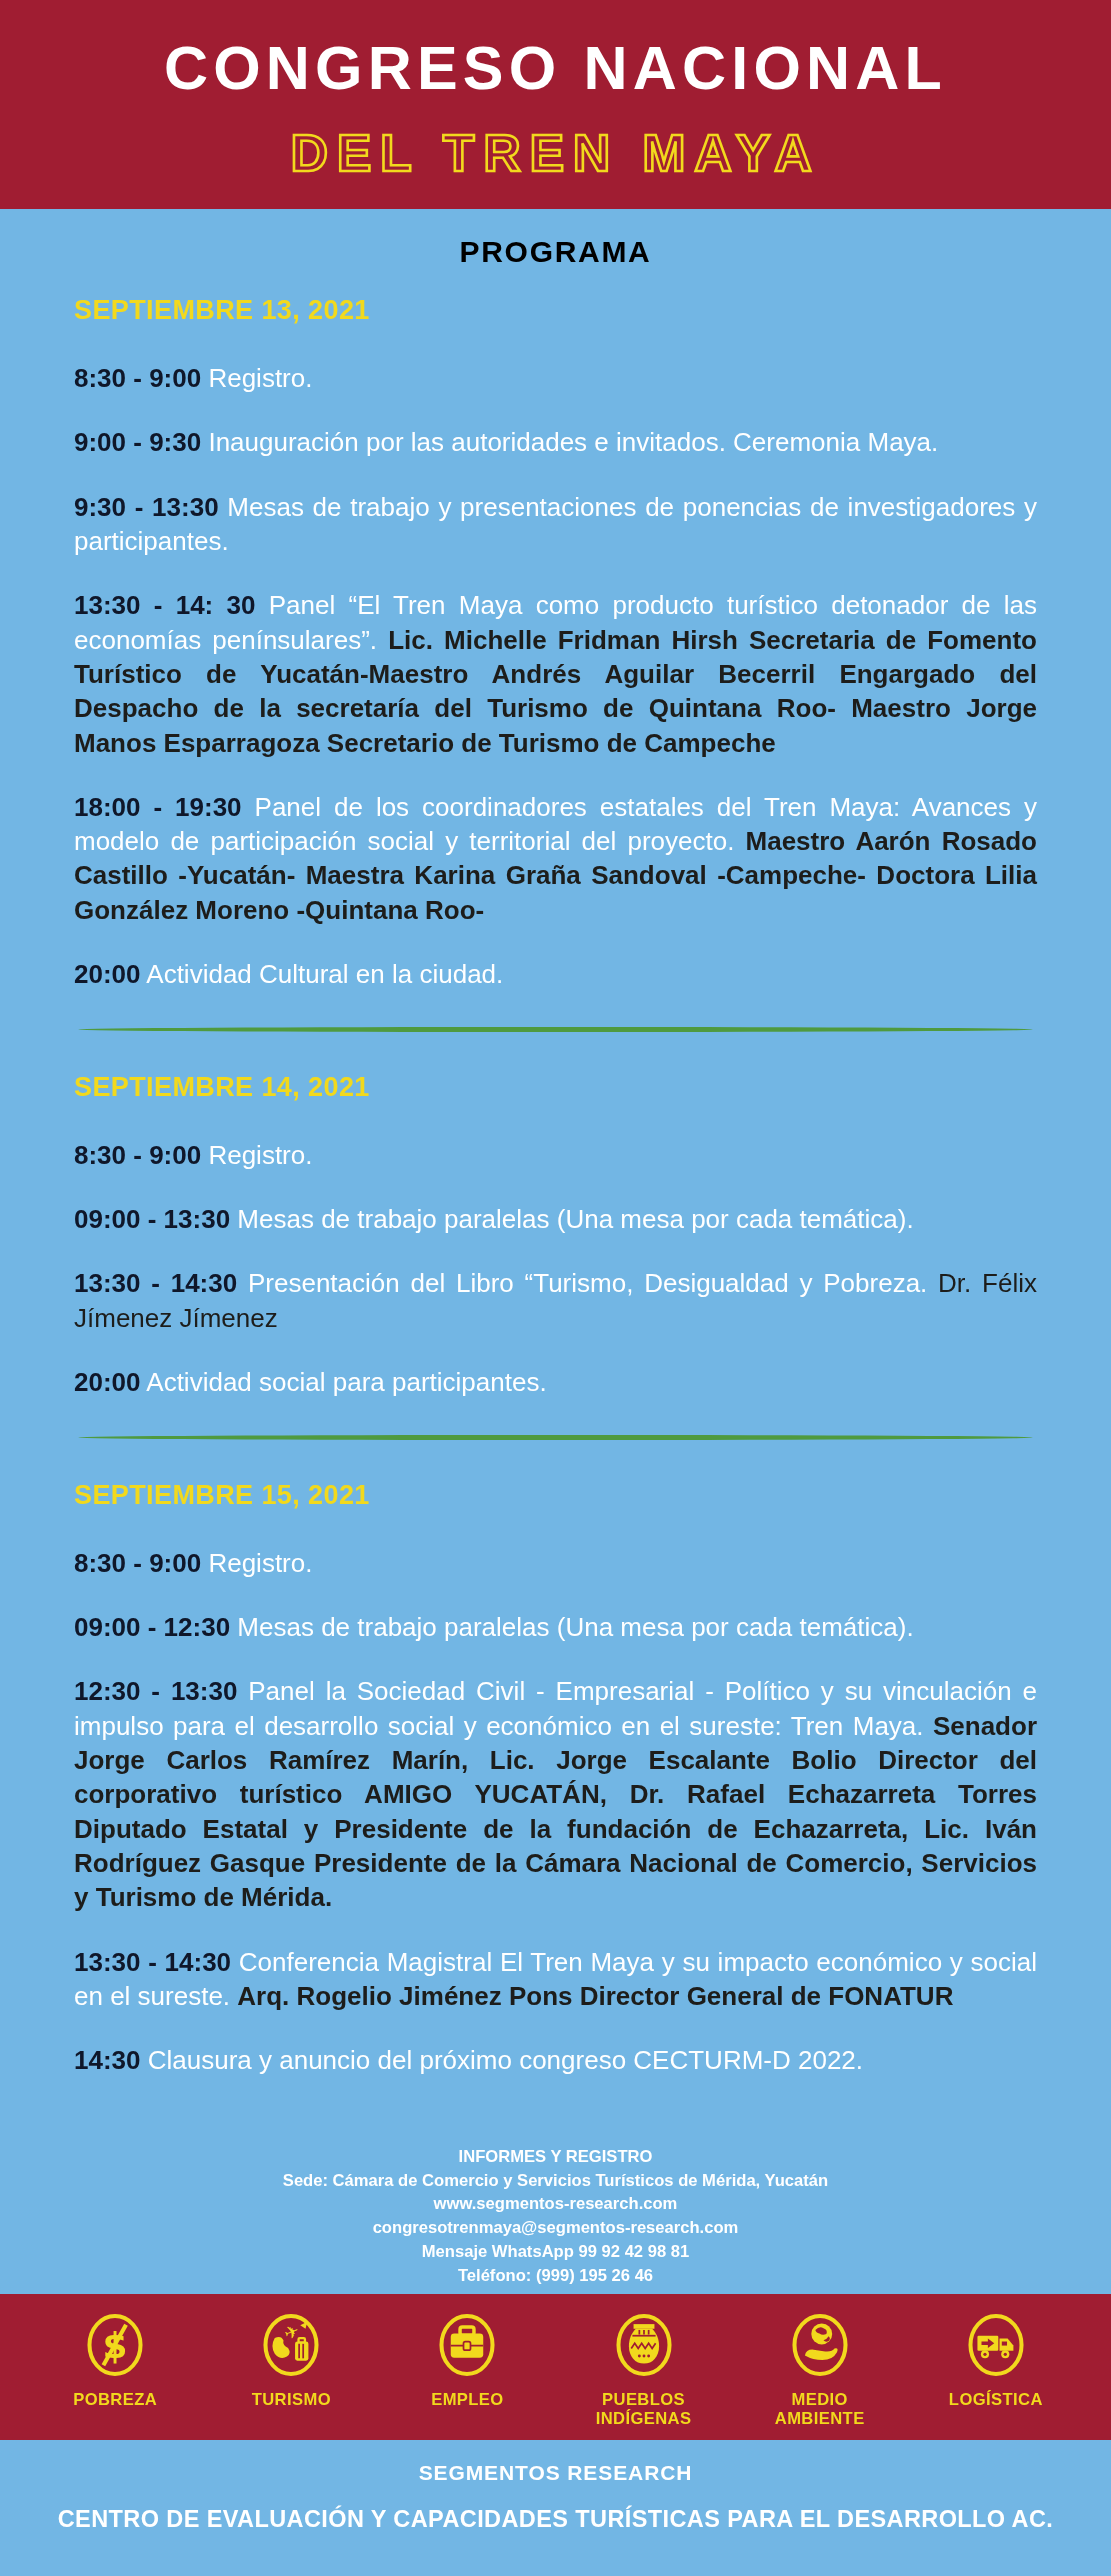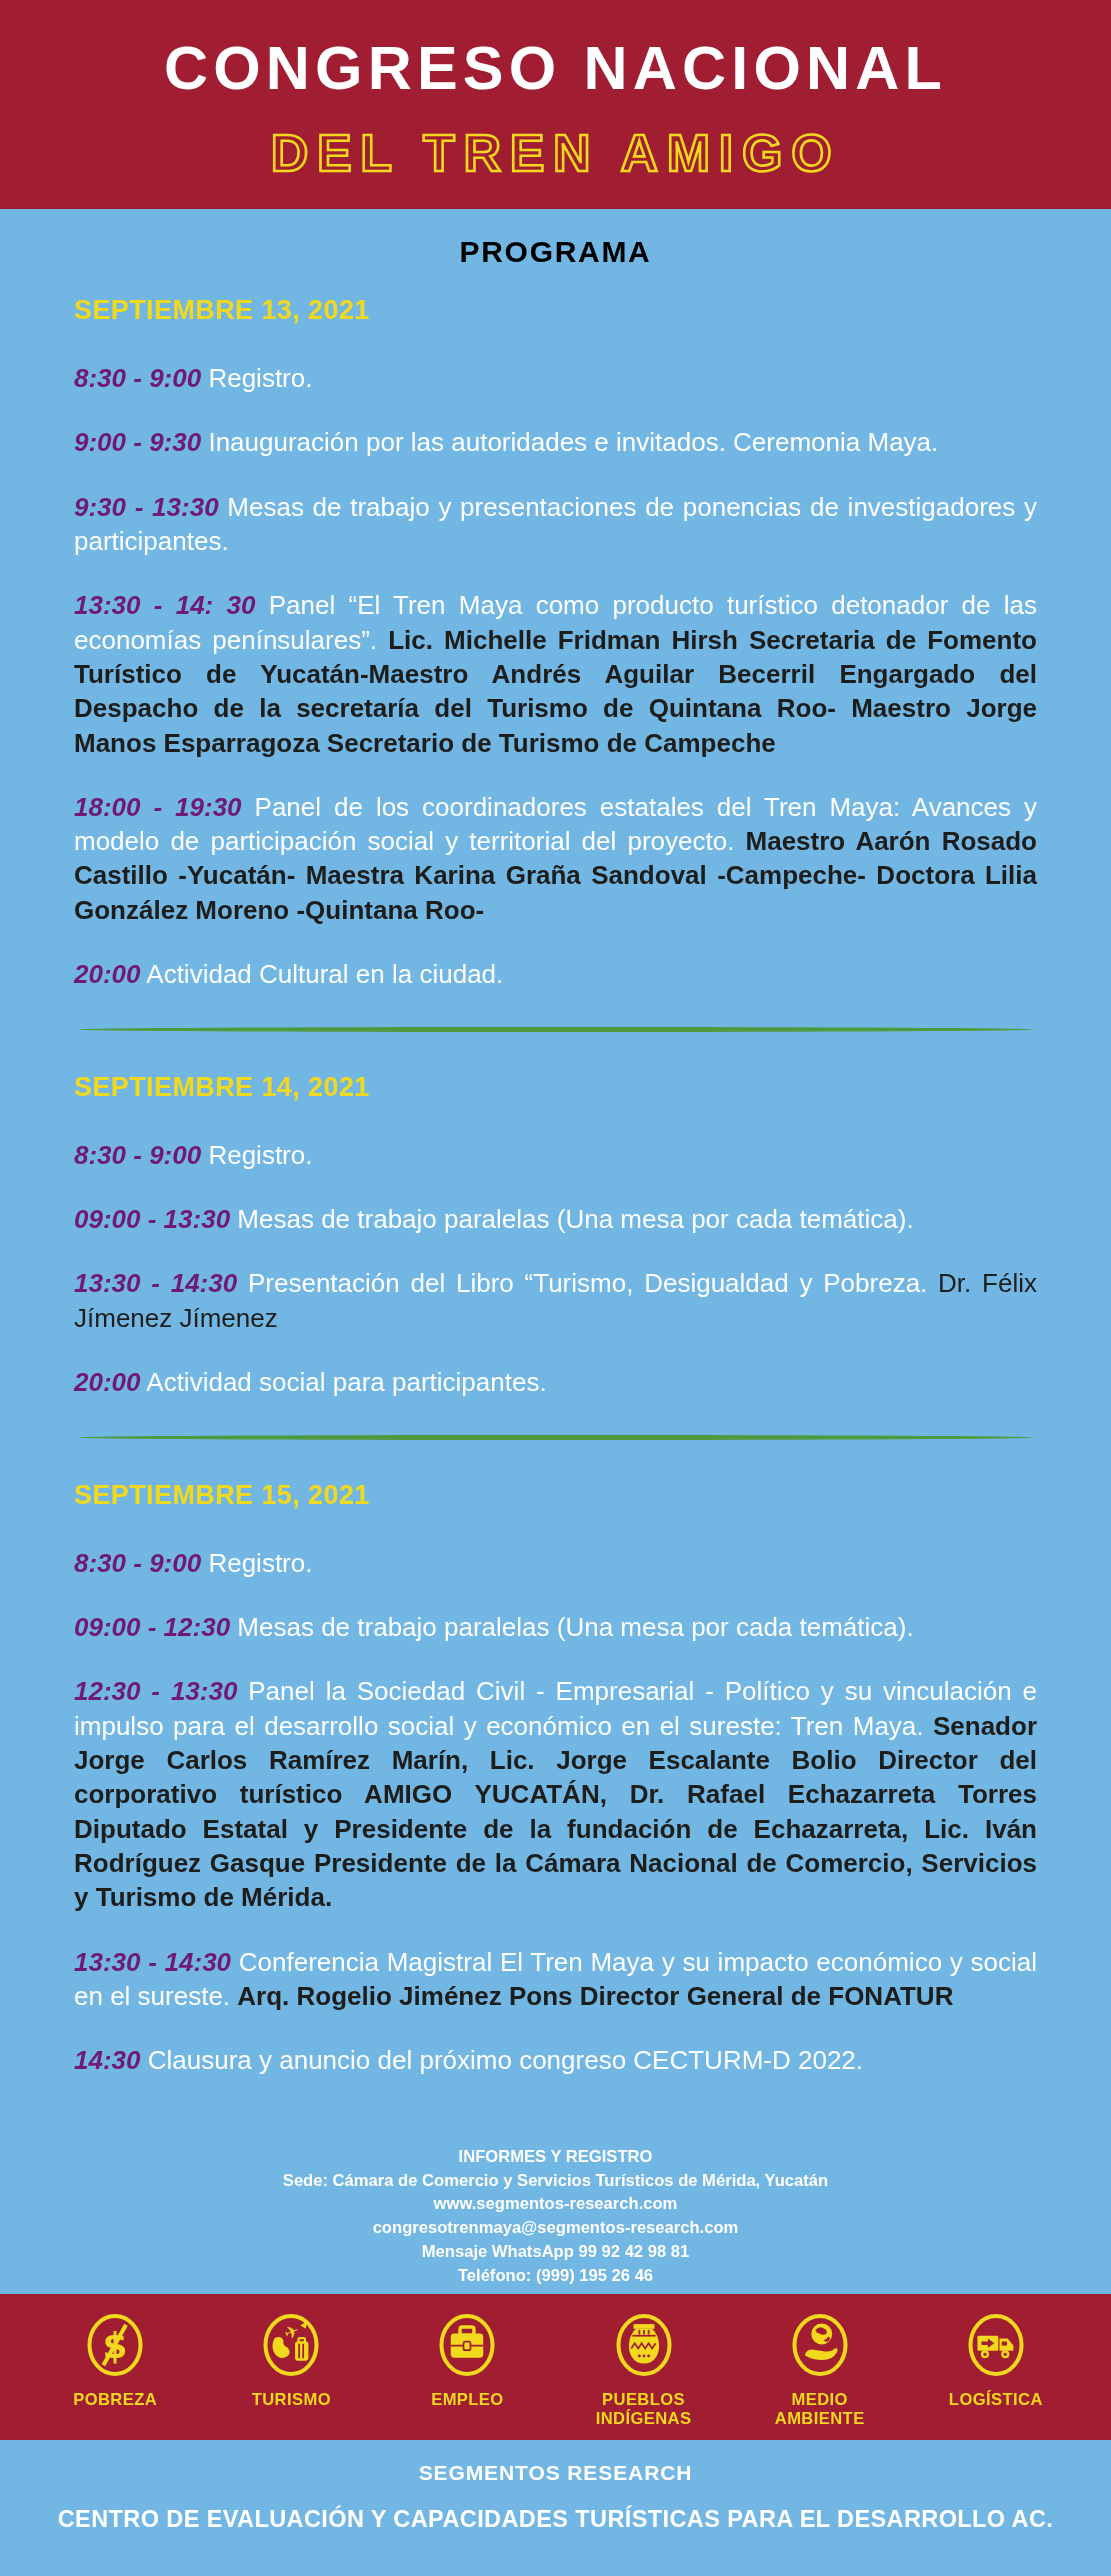--- a/index.html
+++ b/index.html
@@ -44,21 +44,21 @@
   }
   .day-date{
     color:var(--yellow);font-size:27px;font-weight:800;letter-spacing:0.4px;
     margin:19px 0 35px 0;
   }
   .day:first-of-type .day-date{margin-top:0;}
   .item{
     color:#ffffff;font-size:26px;line-height:1.32;text-align:justify;
     margin-bottom:30px;
   }
-  .item .time{font-weight:800;color:#701a75;font-style:italic;}
+  .item .time{font-weight:800;color:#0f172a;}
   .item .names{font-weight:800;color:var(--dark);}
   .item .names-plain{font-weight:400;color:var(--dark);}
   .divider{
     height:5.2px;background:var(--green);border-radius:50%;
     margin:5.2px 4.4px 21px 4.4px;
   }
   
   .info{
     margin-top:auto;text-align:center;color:#ffffff;font-weight:800;
     font-size:16.6px;line-height:1.32;
@@ -83,21 +83,21 @@
     padding-top:21px;color:#ffffff;font-weight:800;
   }
   .footer-line1{font-size:21px;letter-spacing:0.9px;}
   .footer-line2{font-size:23.5px;letter-spacing:0.4px;margin-top:21px;}
 </style>
 </head>
 <body>
 
 <div class="header">
   <div class="header-title">CONGRESO NACIONAL</div>
-  <div class="header-subtitle">DEL TREN AMIGO</div>
+  <div class="header-subtitle">DEL TREN MAYA</div>
 </div>
 
 <div class="body">
   <div class="program-title">PROGRAMA</div>
 
   <div class="day">
     <div class="day-date">SEPTIEMBRE 13, 2021</div>
     <p class="item">
       <b class="time">8:30 - 9:00</b>
       <span class="desc">Registro.</span>

